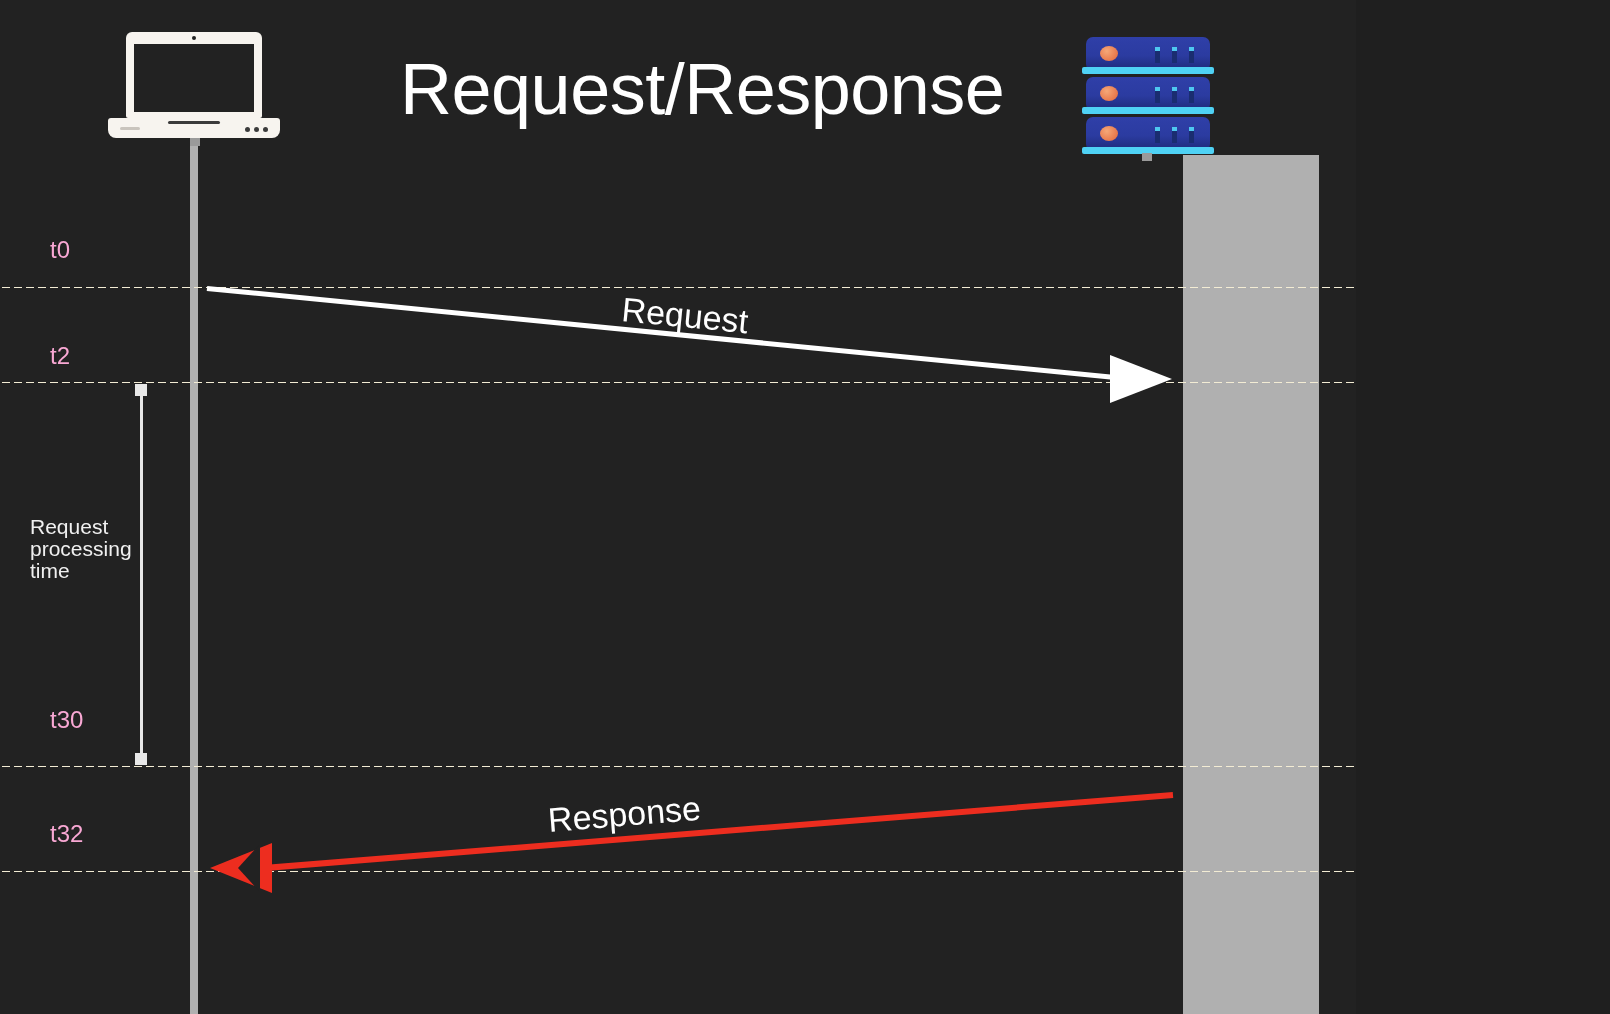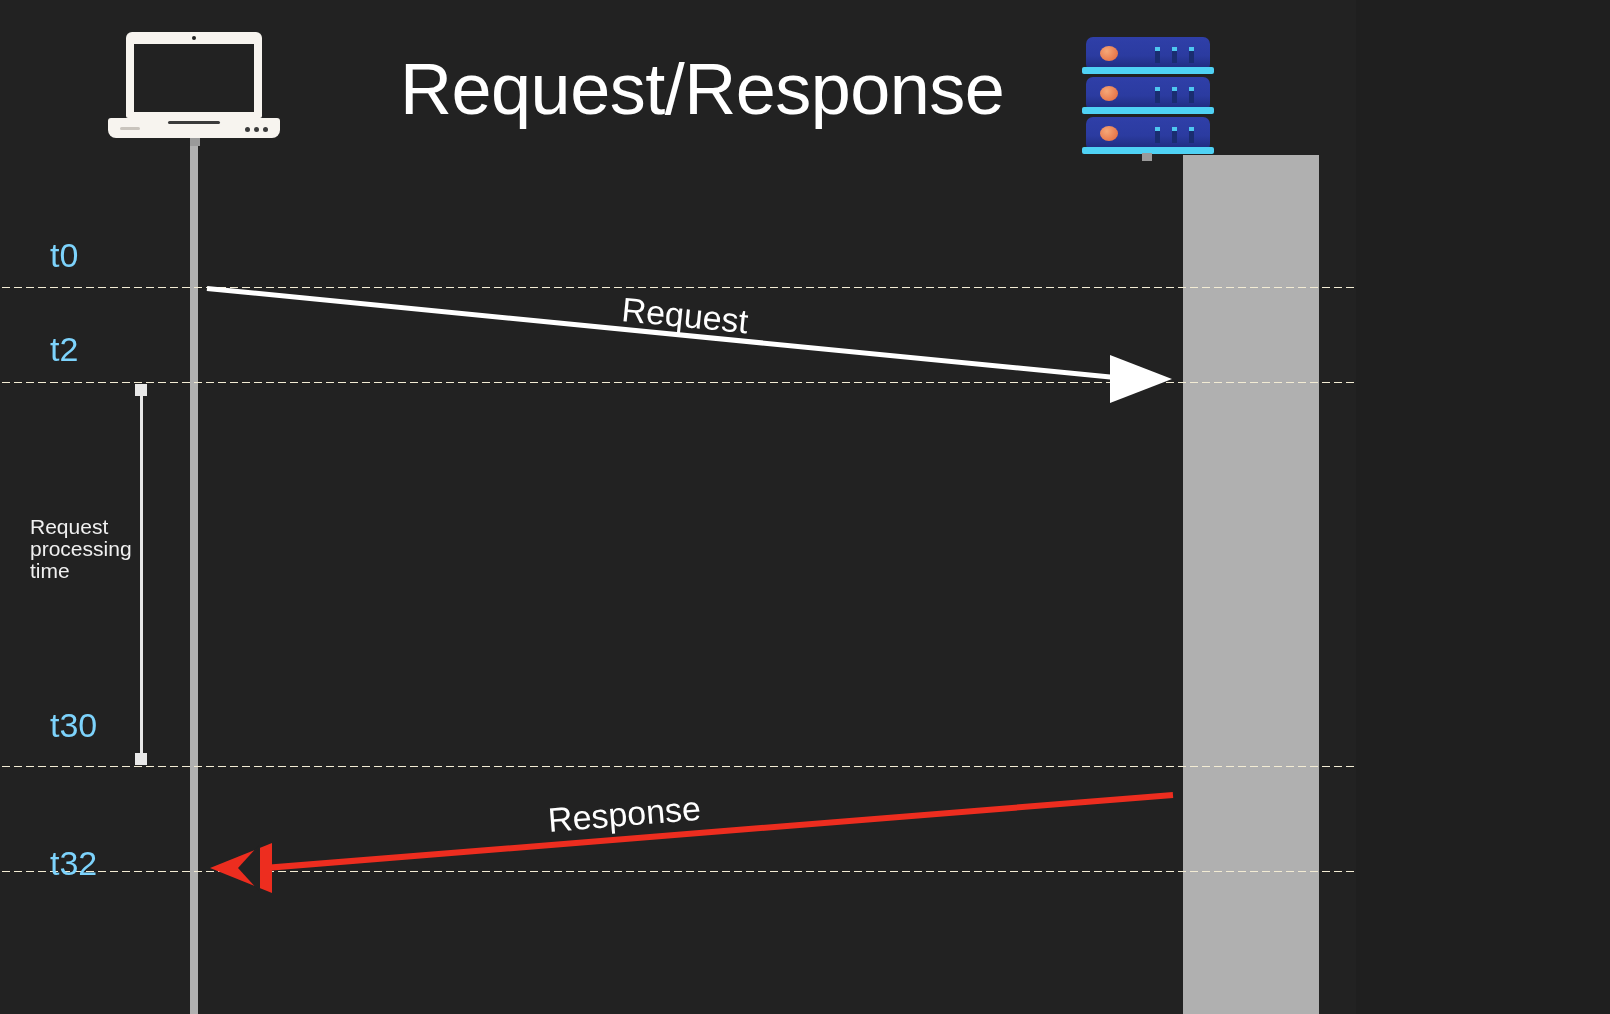--- a/index.html
+++ b/index.html
@@ -154,22 +154,22 @@
     background-image: radial-gradient(#f3ecd4 45%, transparent 46%);
     background-size: 12px 3px;
     background-repeat: repeat-x;
     background-position: 0 0;
   }
 
   
   .time-label {
     position: absolute;
     left: 50px;
-    font-size: 34px;
-    color: #7dd3fc;
+    font-size: 24px;
+    color: #f9a8d4;
     line-height: 1;
   }
 
   
   .msg-line { position: absolute; transform-origin: 0 50%; }
   .msg-label {
     position: absolute;
     font-size: 34px;
     line-height: 1;
     color: #ffffff;
@@ -303,23 +303,23 @@
     <div class="strip"></div>
     <div class="foot"></div>
   </div>
 
   <div class="timerule" style="top:286px"></div>
   <div class="timerule" style="top:381px"></div>
   <div class="timerule" style="top:765px"></div>
   <div class="timerule" style="top:870px"></div>
 
   <div class="time-label" style="top:238px">t0</div>
-  <div class="time-label" style="top:332px">t2</div>
+  <div class="time-label" style="top:344px">t2</div>
   <div class="time-label" style="top:708px">t30</div>
-  <div class="time-label" style="top:846px">t32</div>
+  <div class="time-label" style="top:822px">t32</div>
 
   <div class="msg-line req-shaft"></div>
   <div class="req-head"></div>
   <div class="msg-label req-label">Request</div>
 
   <div class="msg-line res-shaft"></div>
   <div class="res-head"></div>
   <div class="res-notch"></div>
   <div class="msg-label res-label">Response</div>
 

